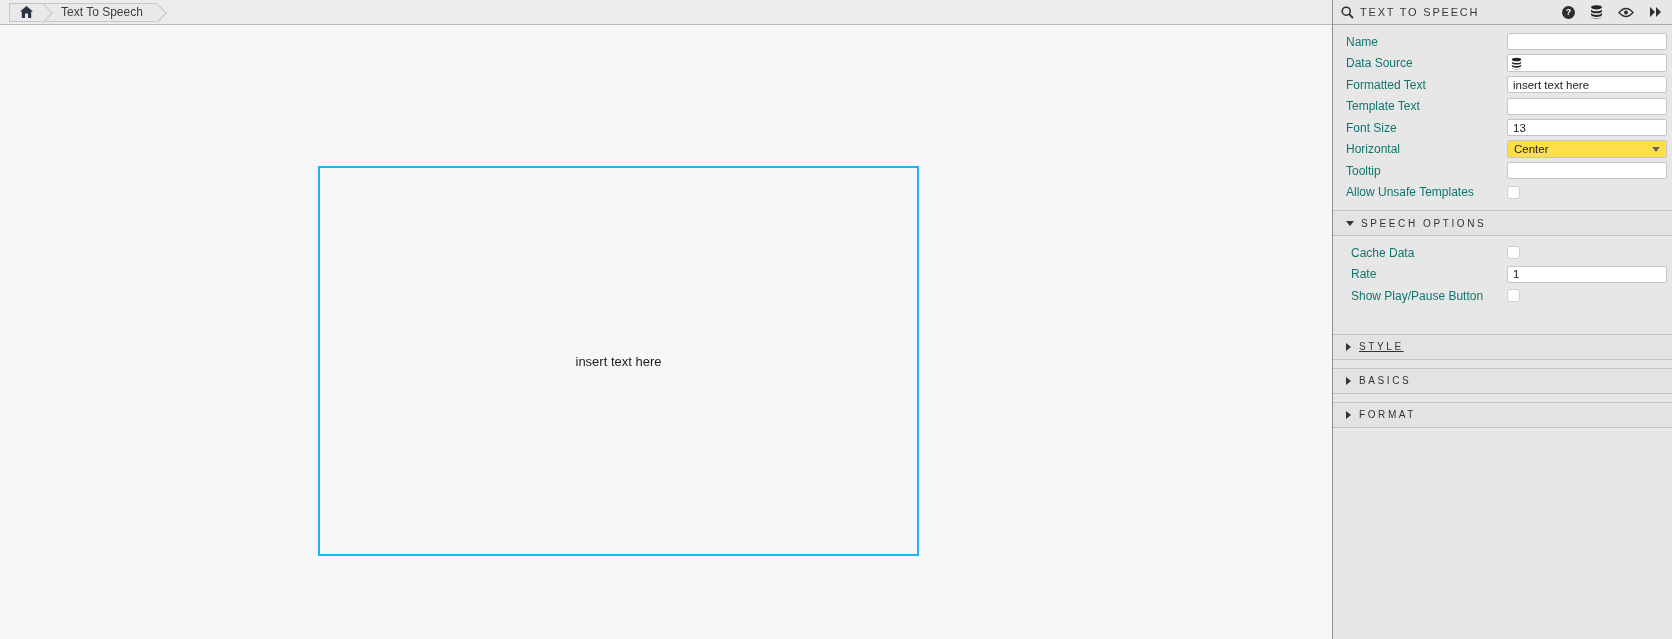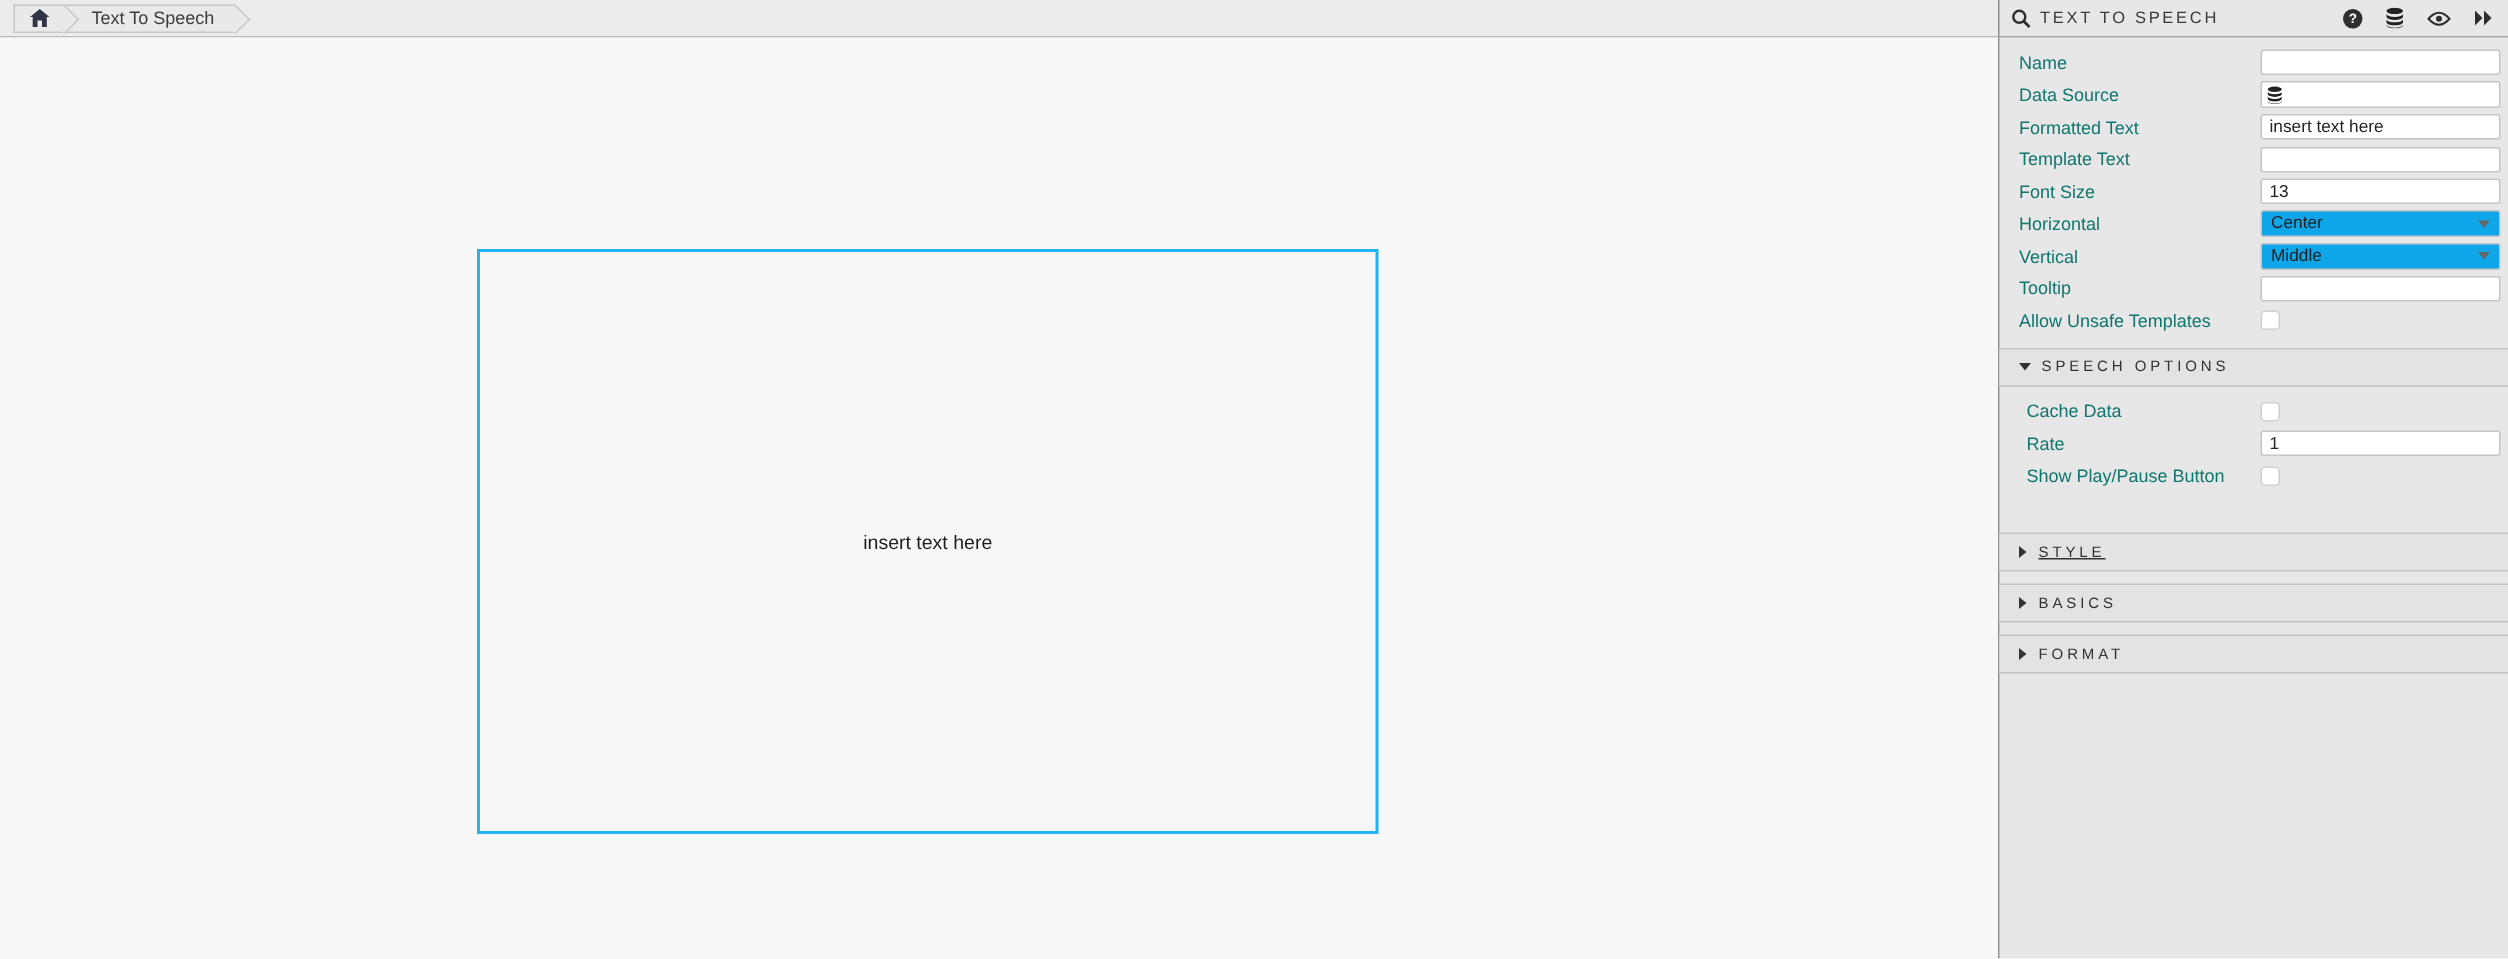--- a/index.html
+++ b/index.html
@@ -46,21 +46,21 @@
   .tri-right { width:0; height:0; border-top:4px solid transparent; border-bottom:4px solid transparent;
     border-left:5px solid #333; margin-right:8px; }
 
   .rows { padding:6px 0 7px; }
   .row { display:flex; align-items:center; height:21.5px; padding-left:13px; }
   .rows-indent .row { padding-left:18px; }
   .lbl { font-size:12px; color:#0f766e; flex:1; white-space:nowrap; }
   .ctl { width:160px; margin-right:5px; display:flex; align-items:center; }
   .txt { width:100%; height:17px; border:1px solid #c5c5c5; border-radius:2px; background:#fff;
     font-family:inherit; font-size:11.5px; color:#222; padding:0 5px; outline:none; }
-  .dropdown { width:100%; height:18px; border:1px solid #c5c5c5; border-radius:2px; background:#0ea5e9;
+  .dropdown { width:100%; height:18px; border:1px solid #c5c5c5; border-radius:2px; background:#fde047;
     display:flex; align-items:center; padding:0 6px; font-size:11.5px; color:#222; cursor:pointer; }
   .dd-value { flex:1; white-space:nowrap; overflow:hidden; }
   .caret { width:0; height:0; border-left:4px solid transparent; border-right:4px solid transparent;
     border-top:5px solid #666; margin-left:4px; }
   .checkbox { width:13px; height:13px; background:#fff; border:1px solid #cfcfcf; border-radius:3px;
     cursor:pointer; }
   .ds-box { width:100%; height:18px; border:1px solid #c5c5c5; border-radius:2px; background:#fff;
     display:flex; align-items:center; padding:0 3px; cursor:pointer; }
   svg { display:block; }
 </style>
@@ -170,29 +170,20 @@
       <div class="row">
         <span class="lbl">Horizontal</span>
         <span class="ctl">
           <span class="dropdown">
             <span class="dd-value">Center</span>
             <span class="caret"></span>
           </span>
         </span>
       </div>
       <div class="row">
-        <span class="lbl">Vertical</span>
-        <span class="ctl">
-          <span class="dropdown">
-            <span class="dd-value">Middle</span>
-            <span class="caret"></span>
-          </span>
-        </span>
-      </div>
-      <div class="row">
         <span class="lbl">Tooltip</span>
         <span class="ctl">
             <input class="txt" value="" style="">
           </span>
       </div>
       <div class="row">
         <span class="lbl">Allow Unsafe Templates</span>
         <span class="ctl">
             <span class="checkbox"></span>
           </span>

